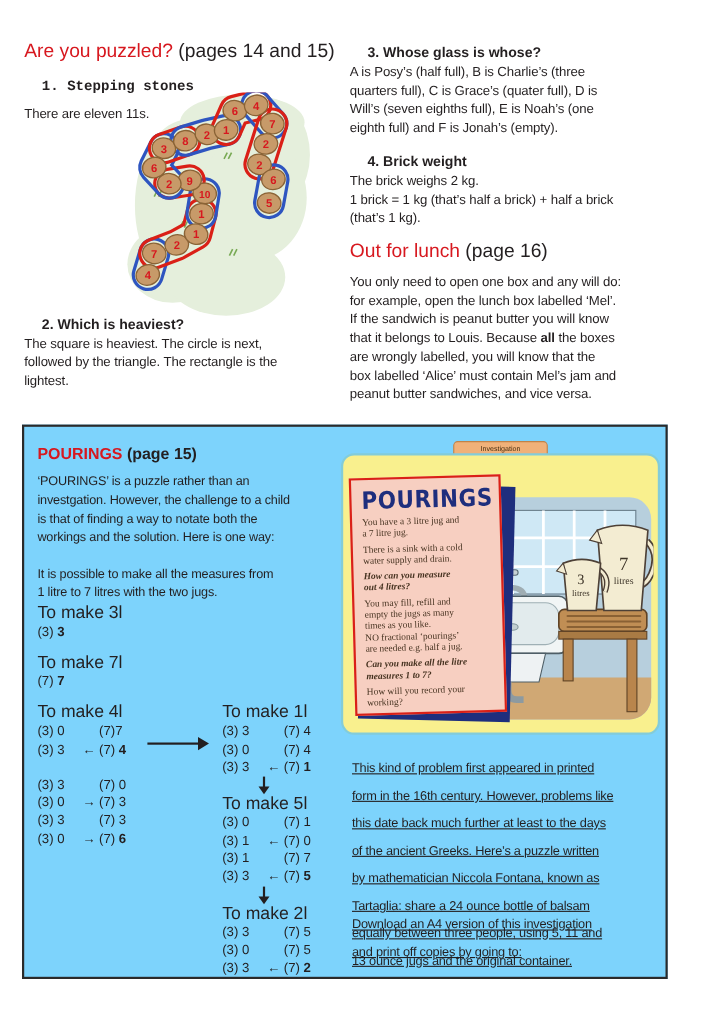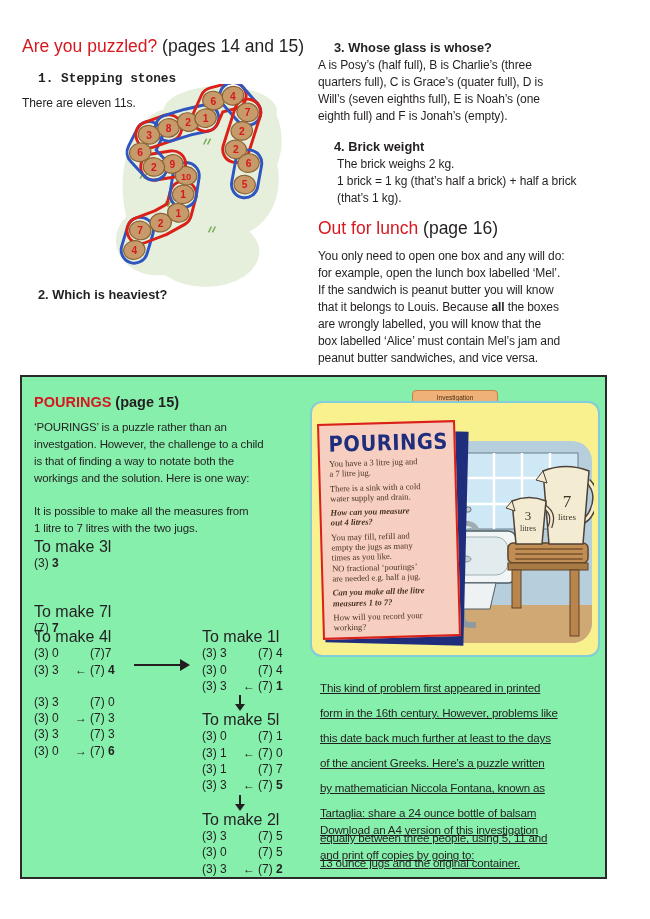--- a/index.html
+++ b/index.html
@@ -7,21 +7,21 @@
         font-family:"Liberation Sans","DejaVu Sans",sans-serif;color:#231f20;}
   .abs{position:absolute;}
   h1,h2,p{margin:0;padding:0;}
   .h-big{font-size:17.5px;font-weight:normal;line-height:20px;white-space:pre;text-align:right;}
   .h-big .red{color:#d7181f;}
   .h-sub{font-size:12.8px;font-weight:bold;line-height:16px;white-space:pre;margin-left:16px;}
   .body-text{font-size:12px;letter-spacing:-0.1px;line-height:17px;white-space:pre;}
   .body-sm{font-size:11.5px;letter-spacing:-0.15px;line-height:17px;white-space:pre;}
   .hist{font-size:11.6px;letter-spacing:-0.2px;line-height:25px;white-space:pre;text-decoration:underline;}
   
-  .pbox{position:absolute;left:20px;top:375px;width:583px;height:500px;border:2px solid #2a2a2a;background:#86efac;}
+  .pbox{position:absolute;left:20px;top:386px;width:583px;height:500px;border:2px solid #2a2a2a;background:#7dd3fc;}
   .p-head{font-size:14.5px;font-weight:bold;line-height:18px;white-space:pre;}
   .p-head .red{color:#d7181f;}
   
   .wblock{margin:0;}
   .wtitle{font-size:16px;line-height:16.3px;white-space:pre;}
   .wrow{display:flex;font-size:12px;line-height:16.3px;}
   .wrow .c1{width:38px;}
   .wrow .arr{width:18px;text-align:center;}
   .wrow b{font-weight:bold;}
   .gap16{height:16px;}
@@ -173,29 +173,32 @@
         <ellipse cx="126" cy="67" rx="11" ry="9.5" transform="rotate(10 126 67)" fill="#c79a69" stroke="#8a6336" stroke-width="1.2"></ellipse>
         <text x="126" y="71" text-anchor="middle" font-size="10.5" font-weight="bold" fill="#d7181f">2</text>
         <ellipse cx="139" cy="81" rx="11" ry="9.5" transform="rotate(-8 139 81)" fill="#c79a69" stroke="#8a6336" stroke-width="1.2"></ellipse>
         <text x="139" y="85" text-anchor="middle" font-size="10.5" font-weight="bold" fill="#d7181f">6</text>
         <ellipse cx="135" cy="103" rx="11" ry="9.5" transform="rotate(6 135 103)" fill="#c79a69" stroke="#8a6336" stroke-width="1.2"></ellipse>
         <text x="135" y="107" text-anchor="middle" font-size="10.5" font-weight="bold" fill="#d7181f">5</text>
       </g>
   </svg>
 
   <h2 class="abs h-sub" style="left:22px;top:287px;">2. Which is heaviest?</h2>
+  <p class="abs body-text" style="left:22px;top:304px;">The square is heaviest. The circle is next,
+followed by the triangle. The rectangle is the
+lightest.</p>
 
   <h2 class="abs h-sub" style="left:318px;top:40px;">3. Whose glass is whose?</h2>
   <p class="abs body-text" style="left:318px;top:57px;">A is Posy’s (half full), B is Charlie’s (three
 quarters full), C is Grace’s (quater full), D is
 Will’s (seven eighths full), E is Noah’s (one
 eighth full) and F is Jonah’s (empty).</p>
 
   <h2 class="abs h-sub" style="left:318px;top:139px;">4. Brick weight</h2>
-  <p class="abs body-text" style="left:318px;top:156px;margin-left:19px;">The brick weighs 2 kg.
+  <p class="abs body-text" style="left:318px;top:156px;">The brick weighs 2 kg.
 1 brick = 1 kg (that’s half a brick) + half a brick
 (that’s 1 kg).</p>
 
   <h1 class="abs h-big" style="left:318px;top:218px;"><span class="red">Out for lunch</span><span> (page 16)</span></h1>
   <p class="abs body-text" style="left:318px;top:248px;"><span>You only need to open one box and any will do:
 for example, open the lunch box labelled ‘Mel’.
 If the sandwich is peanut butter you will know
 that it belongs to Louis. Because </span><b>all</b><span> the boxes
 are wrongly labelled, you will know that the
 box labelled ‘Alice’ must contain Mel’s jam and
@@ -215,21 +218,21 @@
     <div class="abs wblock" style="left:12px;top:162px;">
       <div class="wtitle">To make 3l</div>
       <div>
           <div class="wrow">
             <span class="c1">(3) <b>3</b></span>
             <span class="arr"></span>
             <span class="c2"></span>
           </div>
         </div>
     </div>
-    <div class="abs wblock" style="left:12px;top:207px;margin-top:20px;">
+    <div class="abs wblock" style="left:12px;top:207px;">
       <div class="wtitle">To make 7l</div>
       <div>
           <div class="wrow">
             <span class="c1">(7) <b>7</b></span>
             <span class="arr"></span>
             <span class="c2"></span>
           </div>
         </div>
     </div>
 

